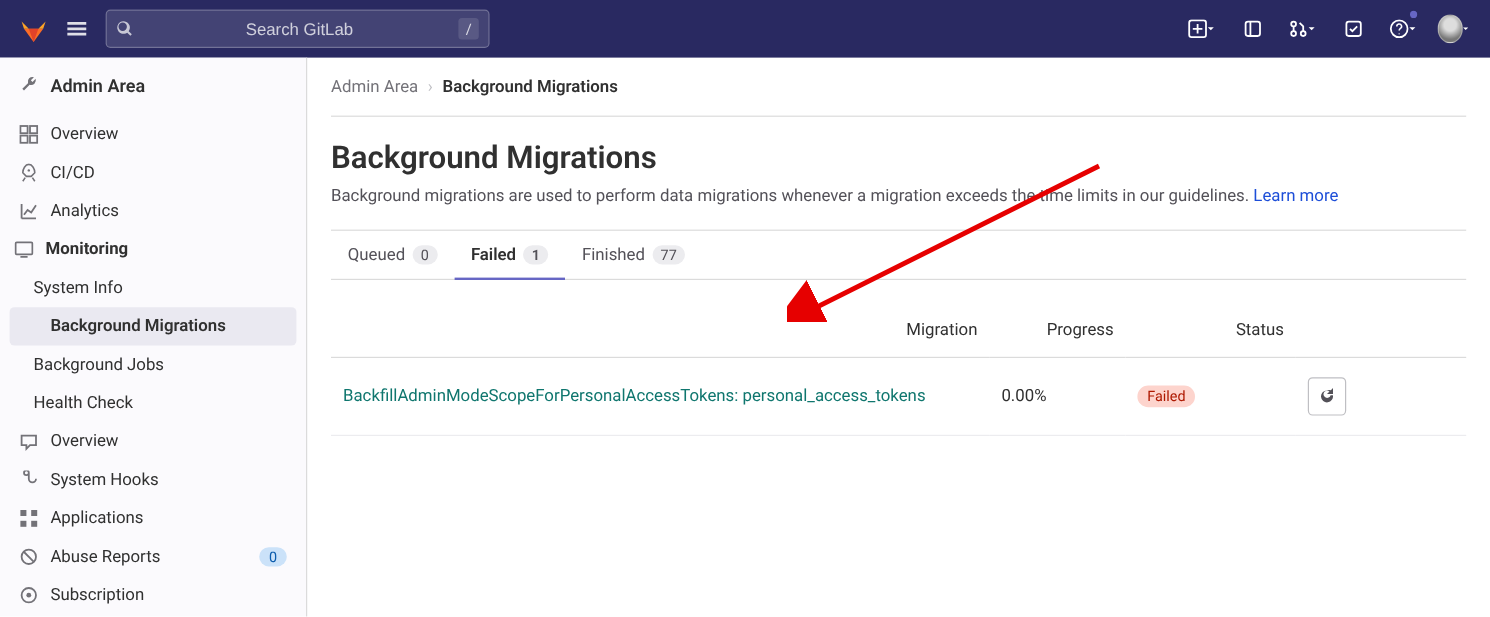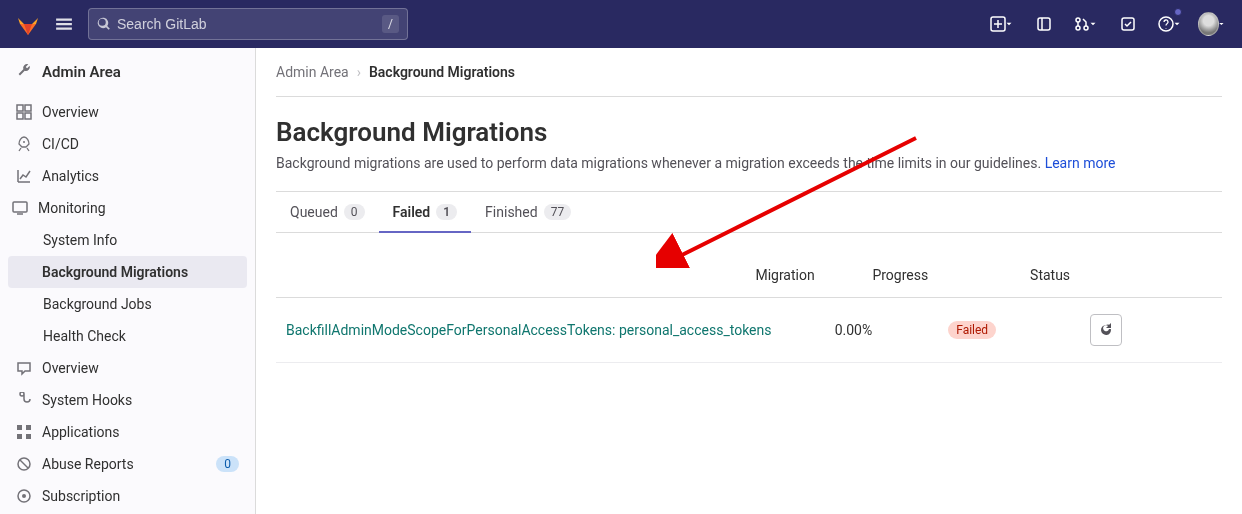--- a/index.html
+++ b/index.html
@@ -6,39 +6,39 @@
     body { font-family: -apple-system, BlinkMacSystemFont, "Segoe UI", Roboto, sans-serif; font-size: 14px; color: #303030; background: #fff; }
     
     .top-bar { height: 48px; background: #292961; display: flex; align-items: center; padding: 0 16px; }
     .logo { width: 24px; height: 24px; margin-right: 12px; }
     .menu-toggle { width: 24px; height: 24px; display: flex; align-items: center; justify-content: center; cursor: pointer; margin-right: 12px; }
     .menu-toggle svg { fill: #fff; opacity: 0.85; }
     
     .search-box { position: relative; flex: 0 0 320px; }
     .search-input-wrap { display: flex; align-items: center; background: rgba(255,255,255,0.12); border: 1px solid rgba(255,255,255,0.25); border-radius: 4px; height: 32px; padding: 0 8px; }
     .search-input-wrap svg { fill: rgba(255,255,255,0.7); }
-    .search-input { flex: 1; background: transparent; border: none; color: #fff; font-size: 14px; margin-left: 6px; outline: none; }
+    .search-input { flex: 1; background: transparent; border: none; color: #fff; font-size: 14px; margin-left: 6px; outline: none; text-align: center; }
     .search-input::placeholder { color: rgba(255,255,255,0.75); }
     .search-kbd { background: rgba(255,255,255,0.12); border-radius: 3px; padding: 0 6px; color: rgba(255,255,255,0.8); font-size: 12px; line-height: 18px; }
     
     .top-right { margin-left: auto; display: flex; align-items: center; gap: 14px; }
     .top-icon { width: 28px; height: 28px; display: flex; align-items: center; justify-content: center; color: #fff; position: relative; cursor: pointer; }
     .top-icon svg { fill: #fff; }
     .top-icon .chev { margin-left: -2px; }
     .help-dot { position: absolute; top: -2px; right: 2px; width: 8px; height: 8px; background: #6666c4; border-radius: 50%; border: 1px solid #292961; }
     .avatar { width: 24px; height: 24px; border-radius: 50%; background: radial-gradient(circle at 50% 35%, #ddd 30%, #777 70%); border: 1px solid rgba(255,255,255,0.3); }
     
     .layout { display: flex; height: calc(100vh - 48px); overflow: hidden; }
     .sidebar { width: 256px; border-right: 1px solid #dbdbdb; background: #fbfafd; overflow-y: auto; flex-shrink: 0; }
     .sidebar-header { display: flex; align-items: center; padding: 14px 16px; font-weight: 600; font-size: 15px; gap: 10px; }
     .sidebar-item { display: flex; align-items: flex-end; padding: 8px 16px; gap: 10px; cursor: pointer; color: #303030; }
     .sidebar-item .s-icon { width: 16px; height: 16px; flex-shrink: 0; display: flex; align-items: center; justify-content: center; }
     .sidebar-item .s-icon svg { fill: #737278; }
-    .sidebar-item.bold { font-weight: 400; padding-left: 12px; }
-    .sidebar-sub { padding-left: 43px; }
+    .sidebar-item.bold { font-weight: 700; padding-left: 12px; }
+    .sidebar-sub { padding-left: 28px; }
     .sidebar-sub.active-sub { background: rgba(41,41,97,0.08); border-radius: 4px; margin: 0 8px; padding-left: 34px; font-weight: 600; }
     .badge-count { margin-left: auto; background: #cbe2f9; color: #0b5cad; border-radius: 10px; font-size: 12px; padding: 1px 8px; font-weight: 400; }
     
     .content { flex: 1; padding: 16px 20px; overflow: auto; position: relative; }
     .breadcrumb { font-size: 14px; color: #737278; display: flex; align-items: center; gap: 8px; margin-bottom: 16px; }
     .breadcrumb .sep { color: #bfbfc3; }
     .breadcrumb .current { font-weight: 600; color: #303030; }
     hr.divider { border: none; border-top: 1px solid #dbdbdb; margin-bottom: 20px; }
     
     h1.page-title { font-size: 26px; font-weight: 600; margin-bottom: 8px; }

